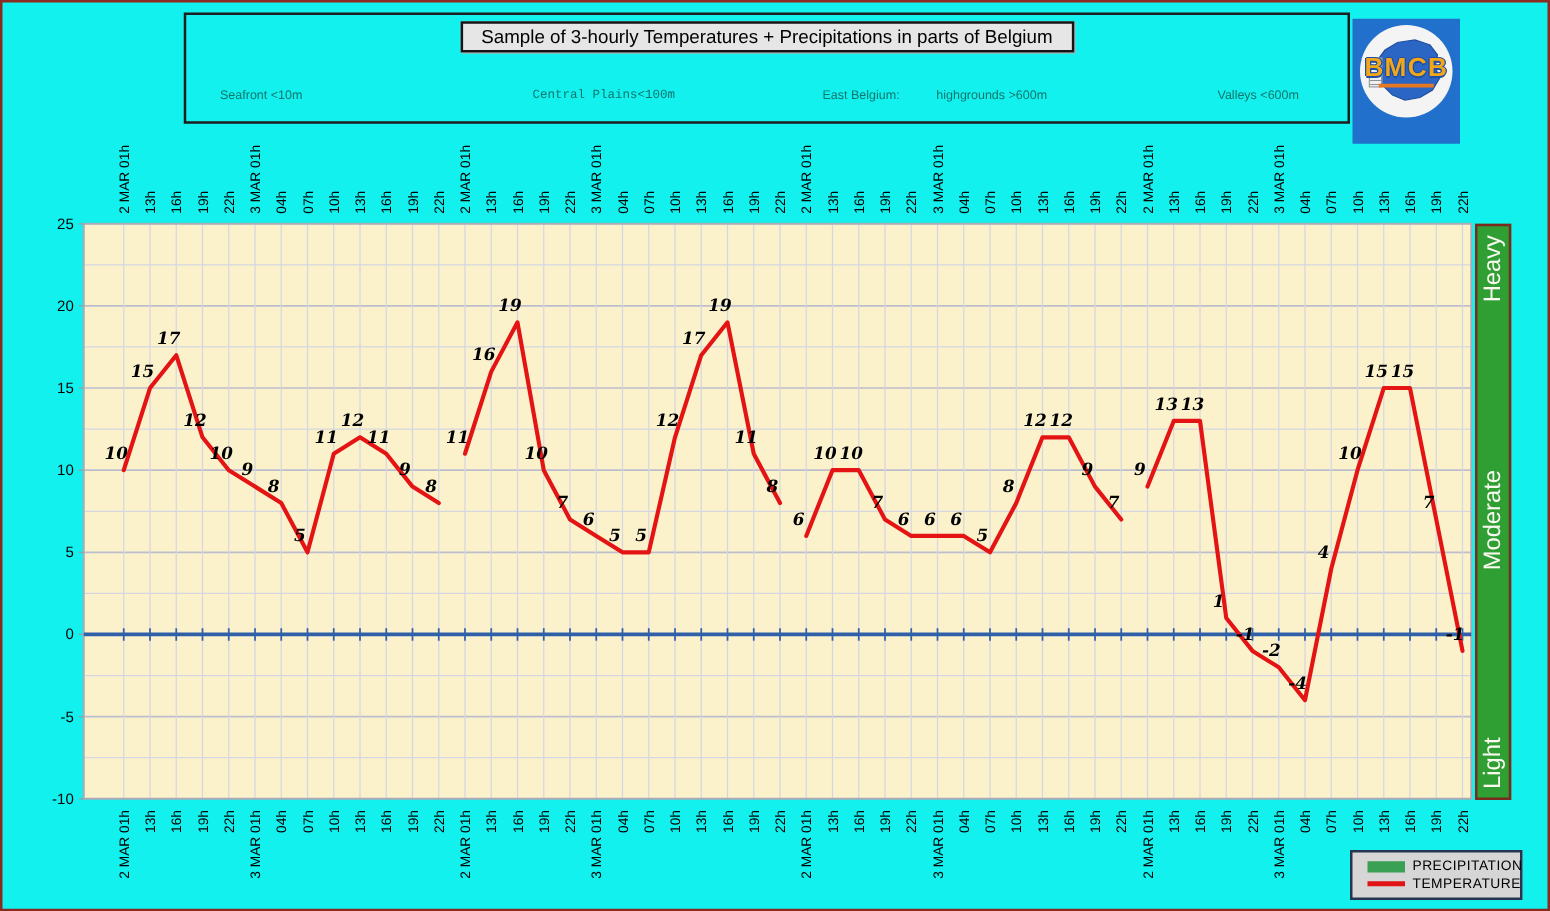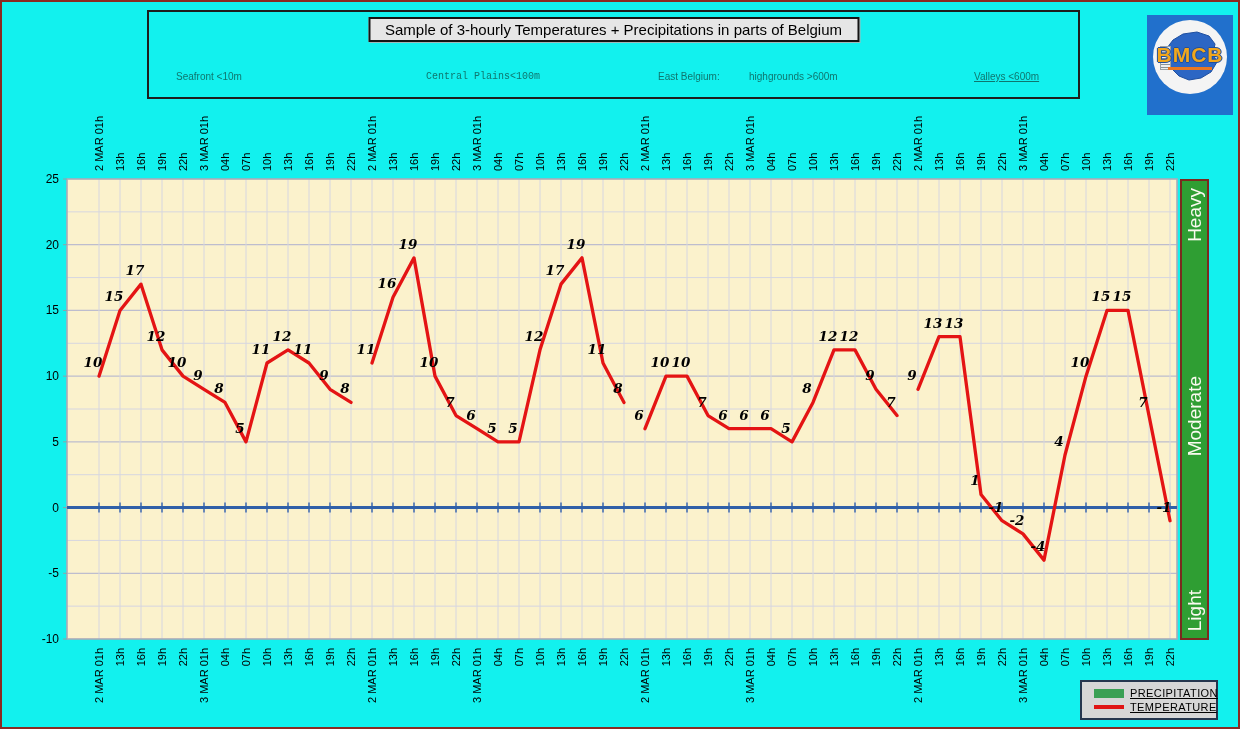--- a/index.html
+++ b/index.html
@@ -15,24 +15,24 @@
   }
   .title-box{
     position:absolute;left:50%;top:5px;transform:translateX(-50%);
     border:2px solid #141414;background:#E6E6E6;
     padding:2px 15px;font-size:15px;color:#000;white-space:nowrap;
     box-shadow:1px 1px 0 #9fb9b9;
   }
   .region-label{
     position:absolute;top:59px;font-size:10px;color:#0f766e;white-space:nowrap;
   }
-  .rl0{left:27px;} .rl1{left:277px;font-family:Liberation Mono, monospace;} .rl2{left:509px;} .rl3{left:600px;} .rl4{left:825px;text-decoration:underline;}
+  .rl0{left:27px;} .rl1{left:277px;font-family:Liberation Mono, monospace;} .rl2{left:509px;} .rl3{left:600px;} .rl4{left:825px;}
   
   .logo{
-    position:absolute;left:1145px;top:13px;width:86px;height:100px;
+    position:absolute;left:1080px;top:13px;width:86px;height:100px;
     background:#2170CC;
   }
   .logo-circle{
     position:absolute;left:6px;top:5px;width:74px;height:74px;border-radius:50%;
     background:#F4F4F4;overflow:hidden;
   }
   .logo-map{position:absolute;left:0;top:0;}
   .logo-text{
     position:absolute;left:50%;top:50%;transform:translate(-50%,-58%);
     font-family:"Liberation Sans",sans-serif;font-weight:bold;font-size:21px;
@@ -64,21 +64,21 @@
   
   .legend{
     position:absolute;left:1078px;top:678px;width:138px;
     box-sizing:border-box;border:2px solid #25364E;background:#D6D6D6;
     padding:4px 6px 4px 12px;
   }
   .legend-row{display:flex;align-items:center;height:14px;}
   .legend-row .sw{width:30px;margin-right:6px;flex:0 0 auto;}
   .sw-bar{height:9px;}
   .sw-line{height:4px;}
-  .legend-row .lb{font-size:11px;color:#000;letter-spacing:0.4px;white-space:nowrap;text-decoration:underline;}
+  .legend-row .lb{font-size:11px;color:#000;letter-spacing:0.4px;white-space:nowrap;}
 </style>
 </head>
 <body>
 
 <div class="page">
 
   <div class="header-box">
     <div class="title-box">Sample of 3-hourly Temperatures + Precipitations in parts of Belgium</div>
     <span class="region-label rl0">Seafront &lt;10m</span>
     <span class="region-label rl1">Central Plains&lt;100m</span>

